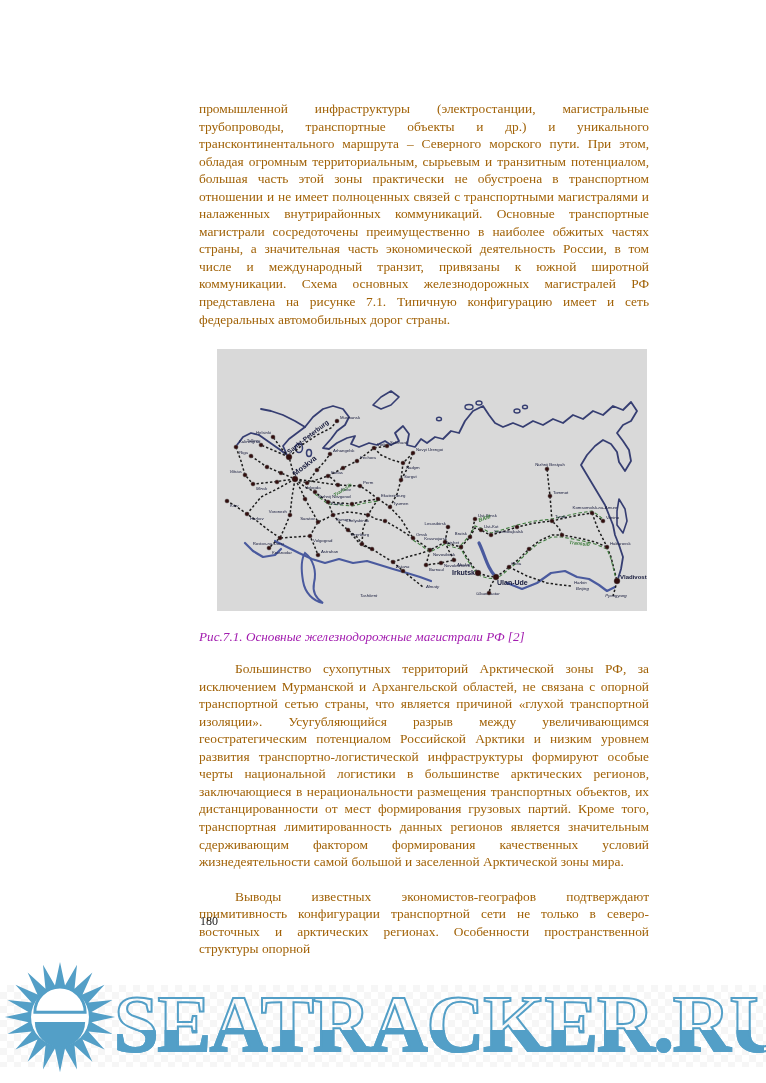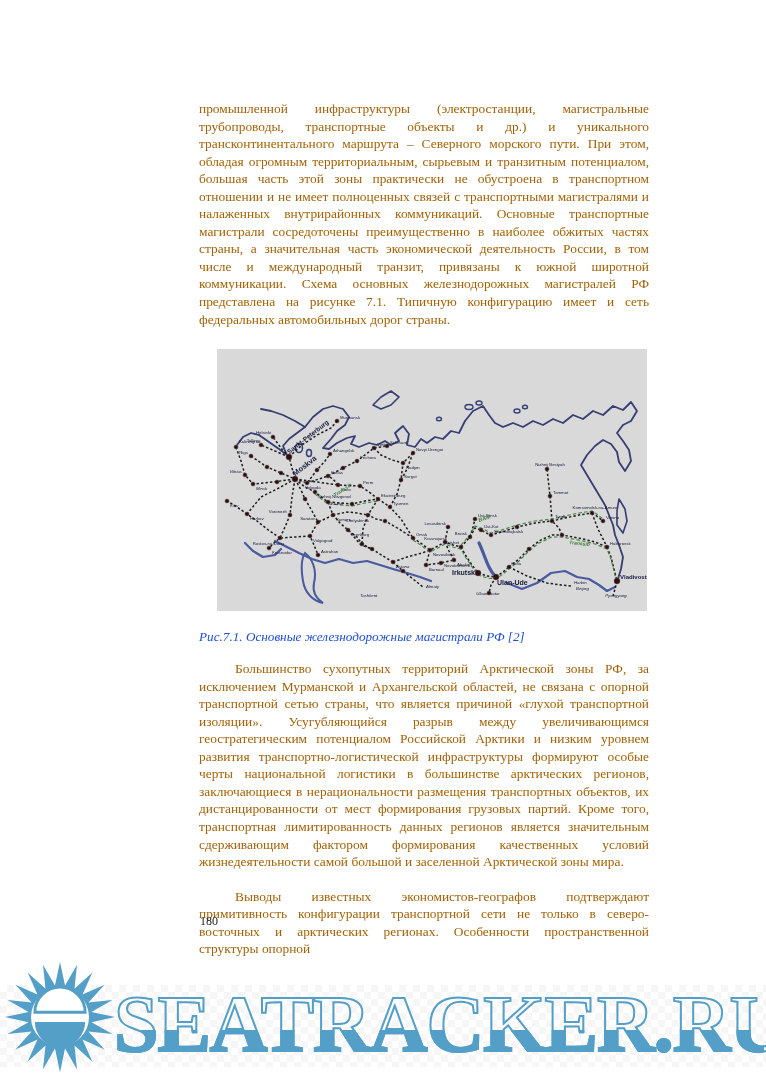--- a/index.html
+++ b/index.html
@@ -6,21 +6,21 @@
   body{width:766px;height:1083px;background:#ffffff;position:relative;overflow:hidden;
        font-family:"Liberation Serif",serif;color:#151515;}
   .page{position:absolute;inset:0;}
   .text-col{position:absolute;left:199px;top:100px;width:450px;}
   .para{margin:0;text-align:justify;font-size:13.4px;line-height:17.55px;color:#a16207;}
   .indent{text-indent:36px;}
   .para + .para{margin-top:17px;}
   figure.map-fig{margin:21px 0 0 18px;width:430px;height:262px;padding:0;}
   #map-svg{width:430px;height:262px;display:block;}
   #map-svg text{font-family:"Liberation Sans",sans-serif;}
-  .caption{margin:17px 0 15px 0;font-style:italic;font-size:13.2px;line-height:17px;text-align:left;color:#1d4ed8;}
+  .caption{margin:17px 0 15px 0;font-style:italic;font-size:13.2px;line-height:17px;text-align:left;color:#a21caf;}
   .page-number{position:absolute;left:200px;top:914px;font-size:12px;color:#1a1a1a;}
   
   .watermark{position:absolute;left:0;top:955px;width:766px;height:128px;}
   .wm-texture{position:absolute;left:0;top:30px;width:766px;height:82px;
     background-image:
       linear-gradient(45deg, rgba(0,0,0,0.035) 25%, transparent 25%, transparent 75%, rgba(0,0,0,0.035) 75%),
       linear-gradient(45deg, rgba(0,0,0,0.035) 25%, transparent 25%, transparent 75%, rgba(0,0,0,0.035) 75%);
     background-size:14px 14px;background-position:0 0,7px 7px;}
   .sun{position:absolute;left:2px;top:7px;width:116px;height:116px;}
   .wm-text{position:absolute;left:114px;top:23px;width:650px;height:92px;line-height:92px;

